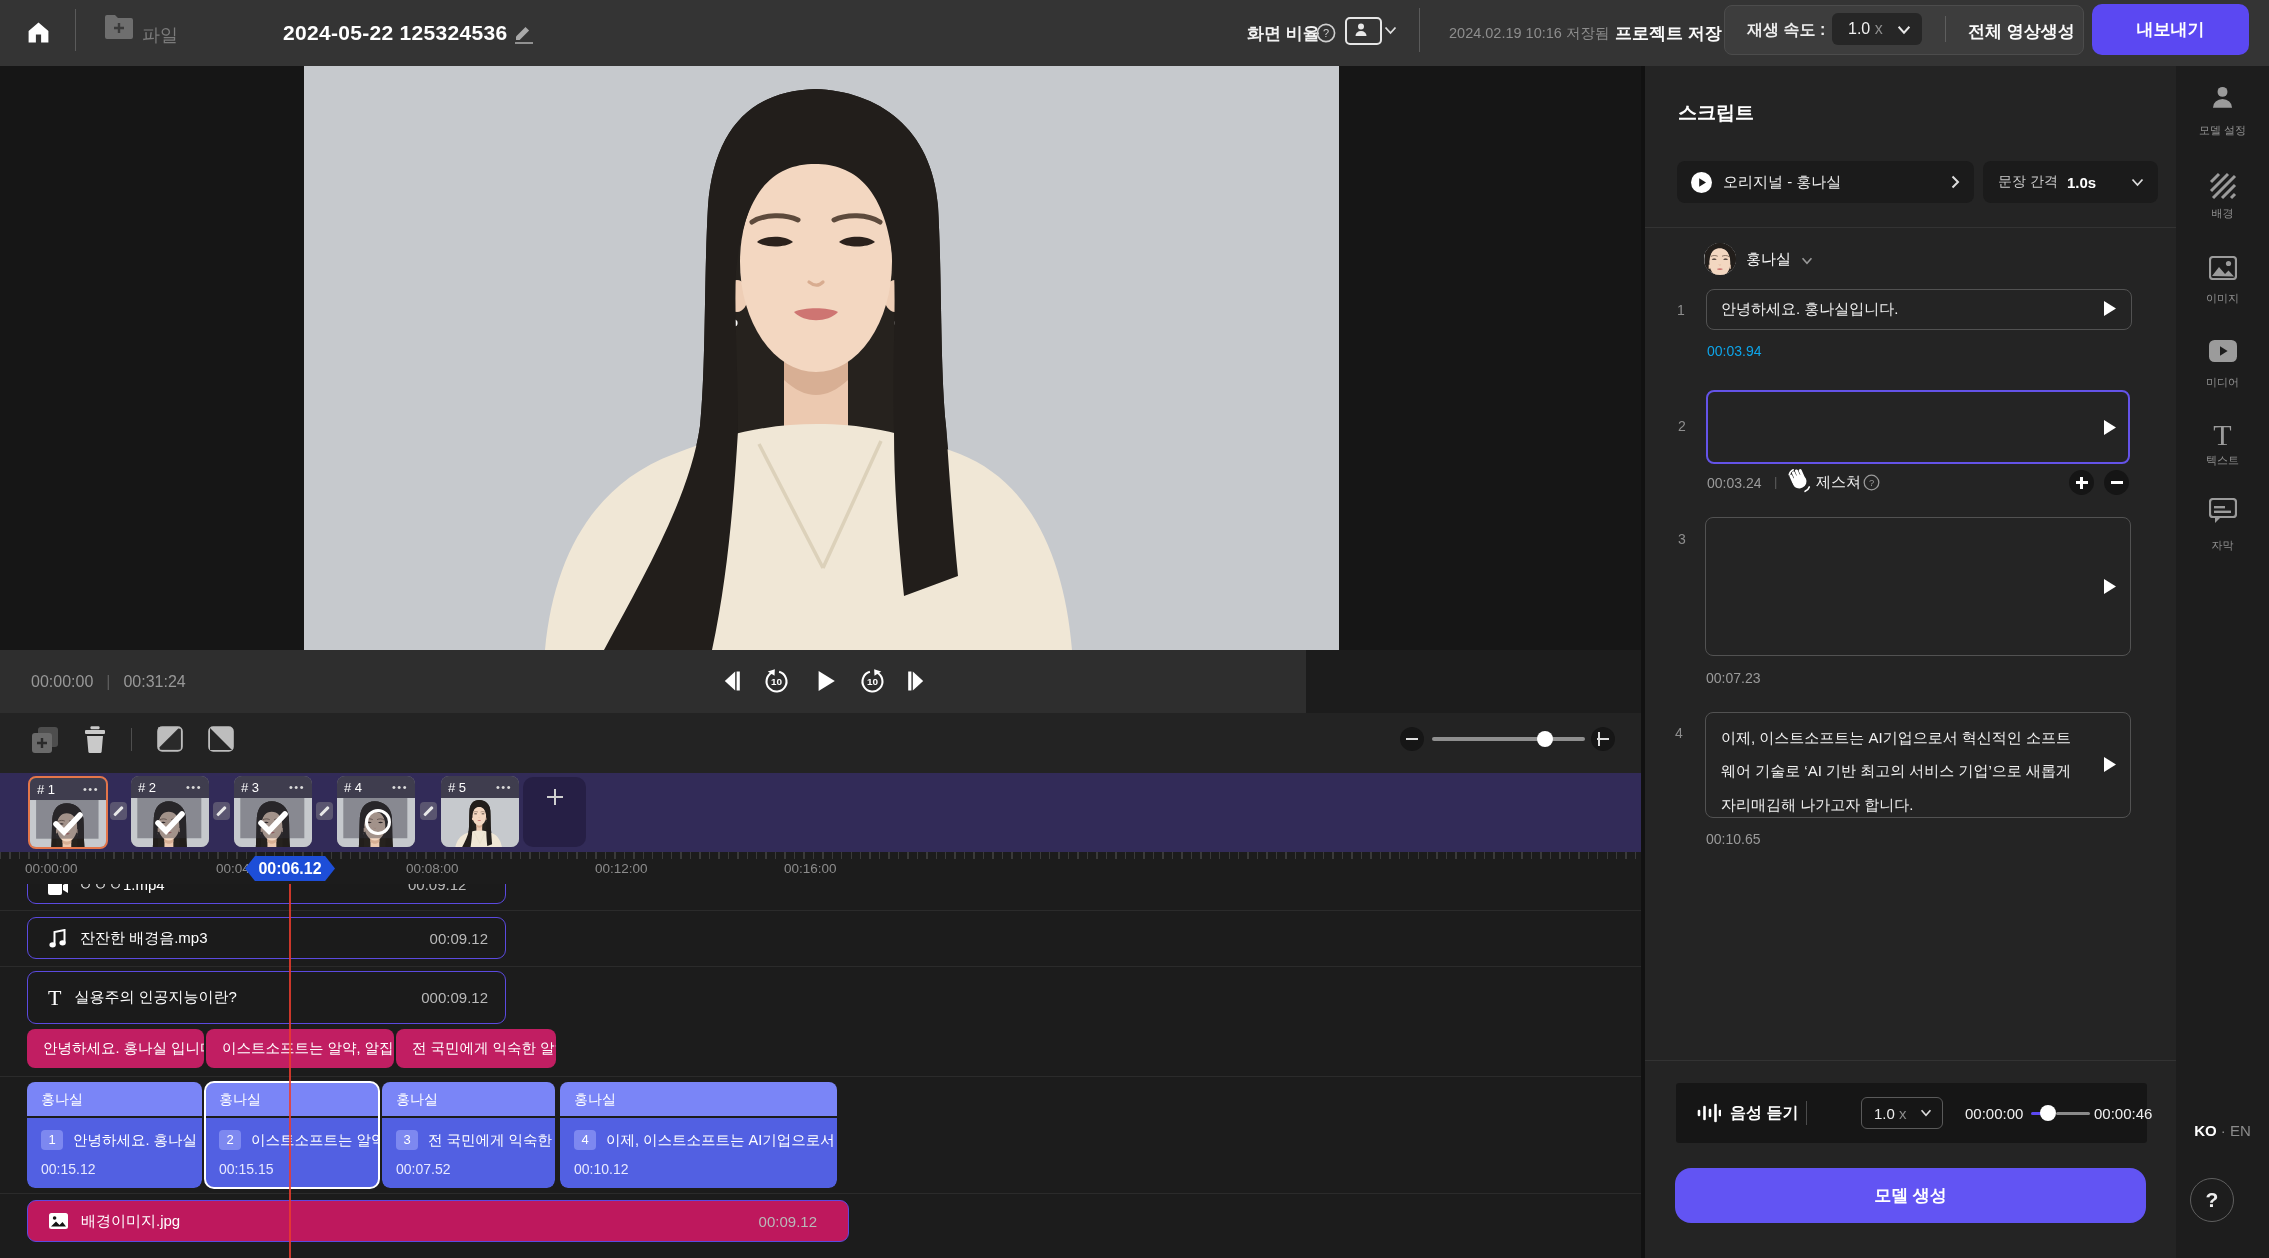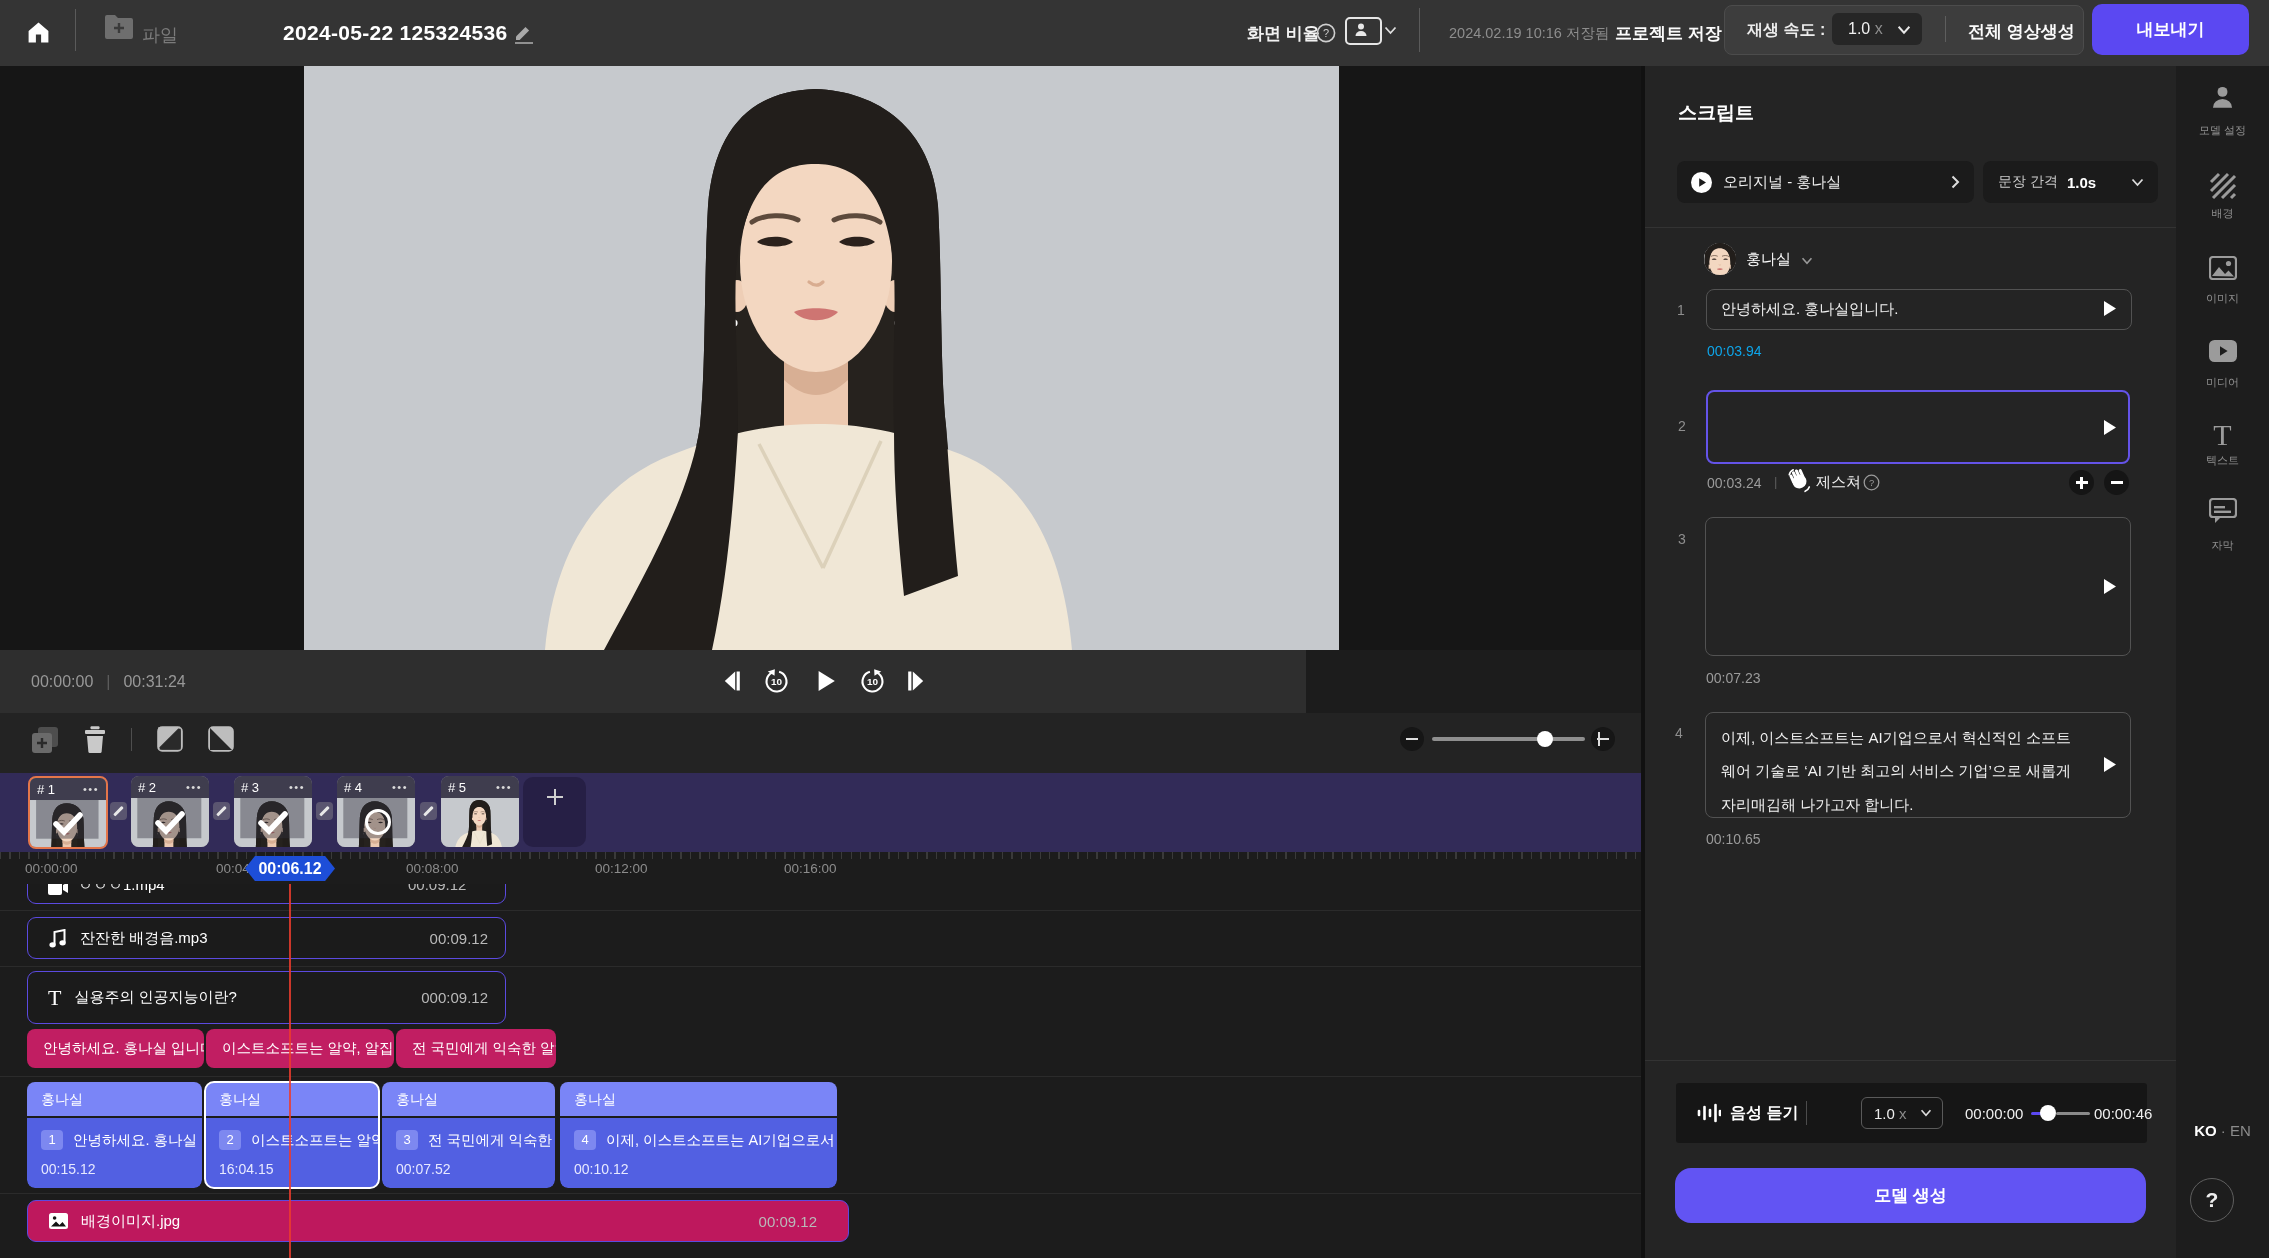--- a/index.html
+++ b/index.html
@@ -262,21 +262,21 @@
         <div class="bh">홍나실</div>
         <div class="bb">
           <div class="row"><span class="bn">1</span>안녕하세요. 홍나실 입…</div>
           <div class="bd">00:15.12</div>
         </div>
       </div>
     <div class="bclip" style="left:205px;top:198px;width:174px;outline:2px solid #fff;outline-offset:-1px;border-radius:9px">
         <div class="bh">홍나실</div>
         <div class="bb">
           <div class="row"><span class="bn">2</span>이스트소프트는 알약,</div>
-          <div class="bd">16:04.15</div>
+          <div class="bd">00:15.15</div>
         </div>
       </div>
     <div class="bclip" style="left:382px;top:198px;width:173px">
         <div class="bh">홍나실</div>
         <div class="bb">
           <div class="row"><span class="bn">3</span>전 국민에게 익숙한 알…</div>
           <div class="bd">00:07.52</div>
         </div>
       </div>
     <div class="bclip" style="left:560px;top:198px;width:277px">

